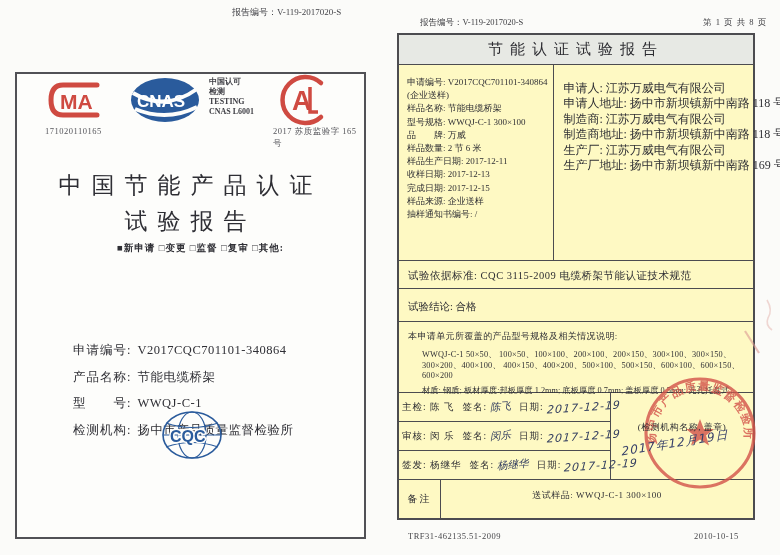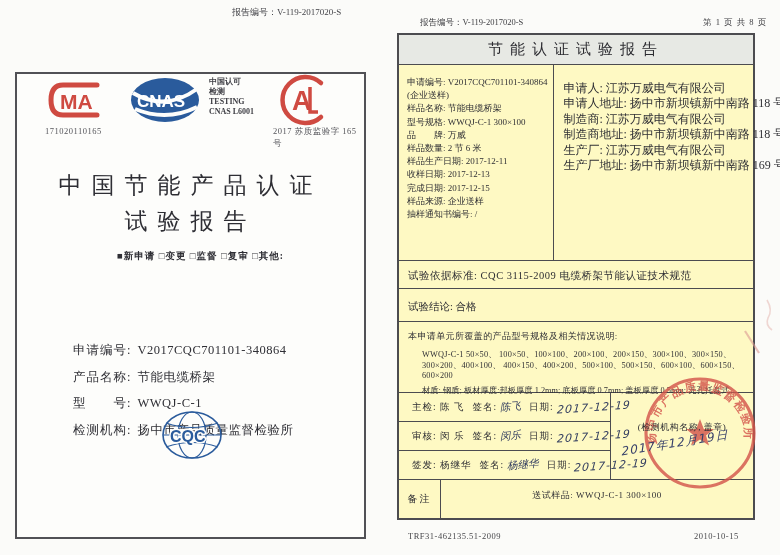--- a/index.html
+++ b/index.html
@@ -46,21 +46,21 @@
   .info-right { flex:1; padding:16px 4px 0 9px; }
   .info-right .iline { font-size:12px; line-height:15.4px; white-space:nowrap; color:#303035; }
   .rp-standard { height:28px; border-bottom:1.5px solid #4c4c50; font-size:10.5px; padding:8px 0 0 9px; color:#2e2e33; letter-spacing:.5px; }
   .rp-conclusion { height:33px; border-bottom:1.5px solid #4c4c50; font-size:10.5px; padding:11px 0 0 9px; color:#2e2e33; }
   .rp-coverage { height:71px; border-bottom:1.5px solid #4c4c50; padding:8px 8px 0 9px; color:#303035; }
   .cov-title { font-size:9px; margin-bottom:7px; letter-spacing:.4px; }
   .cov-models { font-size:8.3px; line-height:10.5px; padding-left:14px; text-indent:0; letter-spacing:.2px; }
   .cov-material { font-size:8.3px; margin-top:3px; padding-left:14px; }
   .rp-sign { height:87px; border-bottom:1.5px solid #4c4c50; display:flex; }
   .sign-left { width:212px; border-right:1.5px solid #4c4c50; display:flex; flex-direction:column; }
-  .sig-row { flex:1; display:flex; align-items:center; padding-left:13px; border-bottom:1.5px solid #4c4c50; font-size:9.5px; white-space:nowrap; color:#2e2e33; }
+  .sig-row { flex:1; display:flex; align-items:center; padding-left:3px; border-bottom:1.5px solid #4c4c50; font-size:9.5px; white-space:nowrap; color:#2e2e33; }
   .sig-row:last-child { border-bottom:none; }
   .s-role { letter-spacing:1px; }
   .s-lab { margin-left:8px; letter-spacing:1px; }
   .s-hand {
     display:inline-block; margin-left:3px;
     font-family:"DejaVu Sans", sans-serif; font-style:italic;
     color:#323d5f; transform:rotate(-5deg); font-size:10.5px;
   }
   .s-date { font-size:11px; letter-spacing:1px; transform:rotate(-4deg) skewX(-8deg); }
   .sign-right { flex:1; position:relative; }
@@ -109,21 +109,21 @@
 
     <svg class="abs" style="left:260px; top:0px;" width="54" height="52" viewBox="0 0 54 52">
       <path d="M 44 9 A 23 23 0 1 0 44 43" fill="none" stroke="#cf4a41" stroke-width="4.5" stroke-linecap="round"></path>
       <text x="15" y="36" font-size="27" font-weight="bold" fill="#cf4a41" font-family="Liberation Sans, sans-serif">A</text>
       <path d="M 33 13 L 33 38 L 41 38" fill="none" stroke="#cf4a41" stroke-width="3.5"></path>
     </svg>
     <div class="abs logo-num" style="left:256px; top:52px;">2017 苏质监验字 165 号</div>
 
     <div class="abs lp-title" style="left:0; top:96px;">中国节能产品认证</div>
     <div class="abs lp-title" style="left:0; top:132px;">试验报告</div>
-    <div class="abs lp-check" style="left:0; top:176px;padding-left:20px;">■新申请  □变更   □监督   □复审   □其他:</div>
+    <div class="abs lp-check" style="left:0; top:168px;padding-left:20px;">■新申请  □变更   □监督   □复审   □其他:</div>
 
     <div class="abs lp-fields">
         <div class="lp-field">
         <span class="lab">申请编号:</span><span class="val">V2017CQC701101-340864</span>
       </div>
         <div class="lp-field">
         <span class="lab">产品名称:</span><span class="val">节能电缆桥架</span>
       </div>
         <div class="lp-field">
         <span class="lab">型　　号:</span><span class="val">WWQJ-C-1</span>

